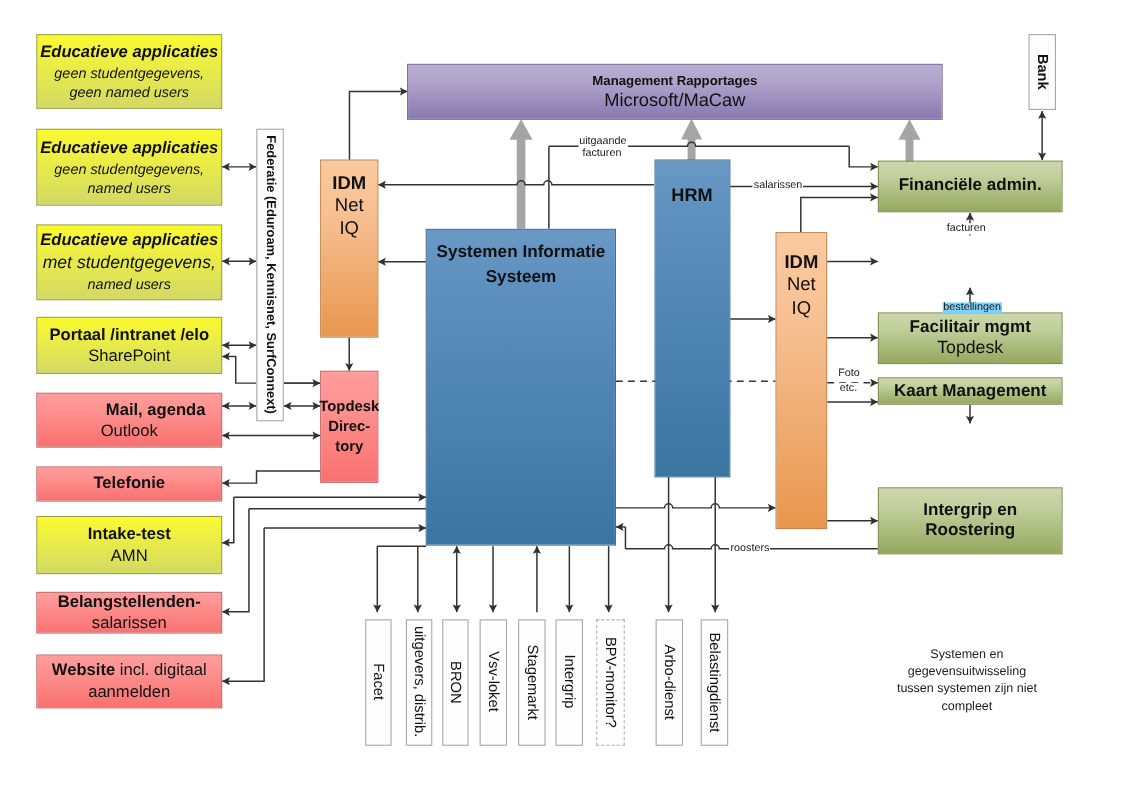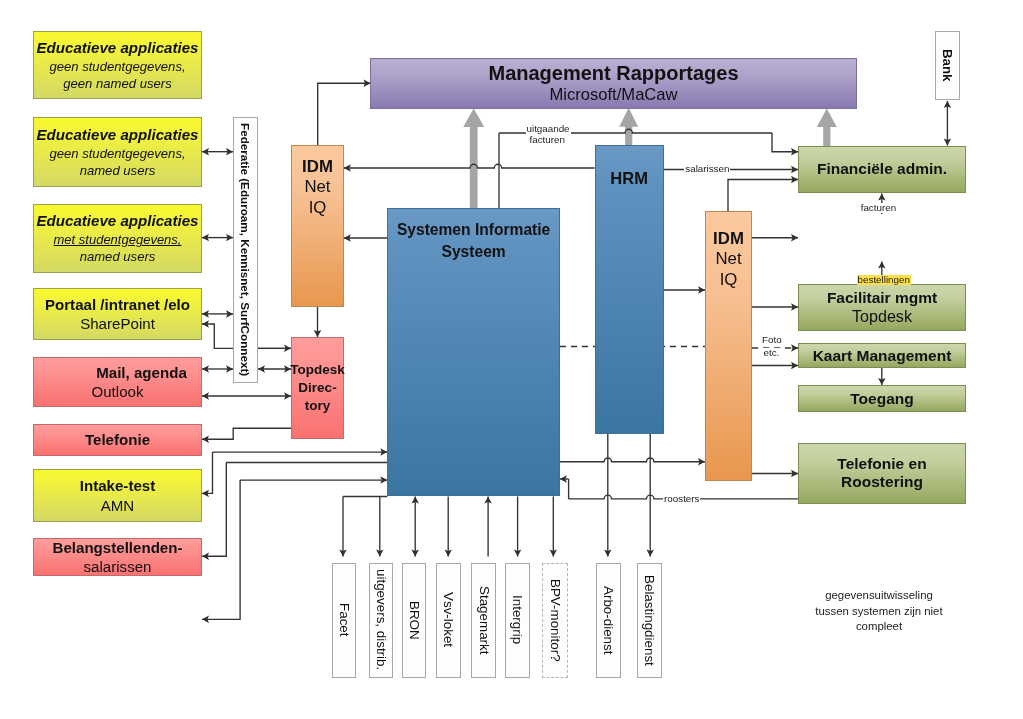--- a/index.html
+++ b/index.html
@@ -111,41 +111,45 @@
       <div class="sub it" style="font-size:13.1px;">geen studentgegevens,</div>
       <div class="sub it" style="font-size:13.1px;">geen named users</div>
     </div>
     <div class="box yellow" style="left:33px;top:117px;width:169px;height:70px;line-height:1.32;">
       <div class="ttl it" style="font-size:15.1px;">Educatieve applicaties</div>
       <div class="sub it" style="font-size:13.1px;">geen studentgegevens,</div>
       <div class="sub it" style="font-size:13.1px;">named users</div>
     </div>
     <div class="box yellow" style="left:33px;top:204px;width:169px;height:69px;line-height:1.32;">
       <div class="ttl it" style="font-size:15.1px;">Educatieve applicaties</div>
-      <div class="sub it" style="font-size:13px;text-decoration:underline;">met studentgegevens,</div>
+      <div class="sub it" style="font-size:16px;">met studentgegevens,</div>
       <div class="sub it" style="font-size:13.1px;">named users</div>
     </div>
     <div class="box yellow" style="left:33px;top:288px;width:169px;height:52px;line-height:1.26;">
       <div class="ttl" style="font-size:15.1px;">Portaal /intranet /elo</div>
       <div class="sub" style="font-size:15.1px;">SharePoint</div>
     </div>
     <div class="box salmon" style="left:33px;top:357px;width:169px;height:50px;line-height:1.26;">
       <div class="ttl" style="font-size:15.1px;margin-left:48px;">Mail, agenda</div>
       <div class="sub" style="font-size:15.1px;">Outlook</div>
     </div>
     <div class="box salmon" style="left:33px;top:424px;width:169px;height:32px;line-height:1.26;">
       <div class="ttl" style="font-size:15.1px;">Telefonie</div>
     </div>
     <div class="box yellow" style="left:33px;top:469px;width:169px;height:53px;line-height:1.26;">
       <div class="ttl" style="font-size:15.1px;">Intake-test</div>
       <div class="sub" style="font-size:15.1px;">AMN</div>
     </div>
     <div class="box salmon" style="left:33px;top:538px;width:169px;height:38px;line-height:1.26;">
       <div class="ttl" style="font-size:15.1px;">Belangstellenden-</div>
       <div class="sub" style="font-size:15.1px;">salarissen</div>
+    </div>
+    <div class="box salmon" style="left:33px;top:595px;width:169px;height:49px;line-height:1.26;">
+      <div class="ttl" style="font-size:15.1px;"><span>Website</span><span style="font-weight: normal;"> incl. digitaal</span></div>
+      <div class="sub" style="font-size:15.1px;">aanmelden</div>
     </div>
     <div class="box whitebox vert" style="left:233px;top:117px;width:25px;height:266px;font-size:11.7px;font-weight:bold;">
       <span>Federatie (Eduroam, Kennisnet, SurfConnext)</span>
     </div>
     <div class="box orange" style="left:291.2px;top:145.3px;width:52.6px;height:161.3px;justify-content:flex-start;padding-top:10.5px;">
       <div class="ttl" style="font-size:16.8px;line-height:1.22;">IDM</div>
       <div class="sub" style="font-size:16.8px;line-height:1.22;">Net</div>
       <div class="sub" style="font-size:16.8px;line-height:1.22;">IQ</div>
     </div>
     <div class="box salmon" style="left:291px;top:337px;width:53px;height:102px;">
@@ -159,41 +163,38 @@
     </div>
     <div class="box blue" style="left:594.5px;top:145.4px;width:69.2px;height:288.2px;justify-content:flex-start;padding-top:23px;">
       <div class="ttl" style="font-size:16.5px;">HRM</div>
     </div>
     <div class="box orange" style="left:705px;top:211px;width:47px;height:270px;justify-content:flex-start;padding-top:17px;">
       <div class="ttl" style="font-size:16.8px;line-height:1.22;">IDM</div>
       <div class="sub" style="font-size:16.8px;line-height:1.22;">Net</div>
       <div class="sub" style="font-size:16.8px;line-height:1.22;">IQ</div>
     </div>
     <div class="box purple" style="left:370px;top:58px;width:487px;height:51px;">
-      <div class="ttl" style="font-size:20px;">Management Rapportages</div>
+      <div class="ttl" style="font-size:12px;">Management Rapportages</div>
       <div class="sub" style="font-size:16.6px;">Microsoft/MaCaw</div>
     </div>
     <div class="box whitebox vert" style="left:935.4px;top:30.8px;width:24.5px;height:69.3px;font-size:13.3px;font-weight:bold;">
       <span>Bank</span>
     </div>
     <div class="box green" style="left:798px;top:145.5px;width:168px;height:47.5px;">
       <div class="ttl" style="font-size:15.5px;">Financiële admin.</div>
     </div>
     <div class="box green" style="left:798px;top:283.5px;width:168px;height:47px;">
       <div class="ttl" style="font-size:15.5px;">Facilitair mgmt</div>
       <div class="sub" style="font-size:16.1px;">Topdesk</div>
     </div>
     <div class="box green" style="left:798px;top:343px;width:168px;height:25px;">
       <div class="ttl" style="font-size:15.5px;">Kaart Management</div>
     </div>
-    <div class="box green" style="left:798px;top:385px;width:168px;height:27px;">
-      <div class="ttl" style="font-size:15.5px;">Toegang</div>
-    </div>
     <div class="box green" style="left:798px;top:442.5px;width:168px;height:61px;">
-      <div class="ttl" style="font-size:15.5px;">Telefonie en</div>
+      <div class="ttl" style="font-size:15.5px;">Intergrip en</div>
       <div class="ttl" style="font-size:15.5px;">Roostering</div>
     </div>
     <div class="box whitebox vert" style="left:331.9px;top:562.5px;width:24.4px;height:115px;font-size:13.4px;">
       <span>Facet</span>
     </div>
     <div class="box whitebox vert" style="left:369.1px;top:562.5px;width:24.4px;height:115px;font-size:13.4px;">
       <span>uitgevers, distrib.</span>
     </div>
     <div class="box whitebox vert" style="left:402px;top:562.5px;width:24.4px;height:115px;font-size:13.4px;">
       <span>BRON</span>
@@ -210,25 +211,26 @@
     <div class="box whitebox vert dashed" style="left:541.9px;top:562.5px;width:26.2px;height:115px;font-size:13.4px;">
       <span>BPV-monitor?</span>
     </div>
     <div class="box whitebox vert" style="left:595.9px;top:562.5px;width:25px;height:115px;font-size:13.4px;">
       <span>Arbo-dienst</span>
     </div>
     <div class="box whitebox vert" style="left:637px;top:562.5px;width:25.4px;height:115px;font-size:13.4px;">
       <span>Belastingdienst</span>
     </div>
     <div class="note" style="left:784px;top:588px;width:190px;font-size:11.4px;">
+      <div>Systemen en</div>
       <div>gegevensuitwisseling</div>
       <div>tussen systemen zijn niet</div>
       <div>compleet</div>
     </div>
     <div class="elbl" style="position: absolute; left: 525.5px; top: 123.5px; font-size: 9.8px; color: rgb(26, 26, 26); background: rgb(255, 255, 255); white-space: nowrap; line-height: 1.05; padding: 0px 1px;">uitgaande</div>
     <div class="elbl" style="position: absolute; left: 528.5px; top: 134.6px; font-size: 9.8px; color: rgb(26, 26, 26); background: rgb(255, 255, 255); white-space: nowrap; line-height: 1.05; padding: 0px 1px;">facturen</div>
     <div class="elbl" style="position: absolute; left: 684.3px; top: 164.3px; font-size: 9.8px; color: rgb(26, 26, 26); background: rgb(255, 255, 255); white-space: nowrap; line-height: 1.05; padding: 0px 1px;">salarissen</div>
     <div class="elbl" style="position: absolute; left: 761px; top: 335px; font-size: 9.8px; color: rgb(26, 26, 26); background: rgb(255, 255, 255); white-space: nowrap; line-height: 1.05; padding: 0px 1px;">Foto</div>
     <div class="elbl" style="position: absolute; left: 762.5px; top: 347.6px; font-size: 9.8px; color: rgb(26, 26, 26); background: rgb(255, 255, 255); white-space: nowrap; line-height: 1.05; padding: 0px 1px;">etc.</div>
     <div class="elbl" style="position: absolute; left: 859.7px; top: 202.5px; font-size: 9.8px; color: rgb(26, 26, 26); background: rgb(255, 255, 255); white-space: nowrap; line-height: 1.05; padding: 0px 1px;">facturen</div>
-    <div class="elbl" style="position: absolute; left: 856.6px; top: 274.5px; font-size: 9.8px; color: rgb(26, 26, 26); background: #fde047; white-space: nowrap; line-height: 1.05; padding: 0px 1px;">bestellingen</div>
+    <div class="elbl" style="position: absolute; left: 856.6px; top: 274.5px; font-size: 9.8px; color: rgb(26, 26, 26); background: #7dd3fc; white-space: nowrap; line-height: 1.05; padding: 0px 1px;">bestellingen</div>
     <div class="elbl" style="position: absolute; left: 663.1px; top: 494px; font-size: 9.8px; color: rgb(26, 26, 26); background: rgb(255, 255, 255); white-space: nowrap; line-height: 1.05; padding: 0px 1px;">roosters</div>
   </div>
 
 </body></html>

